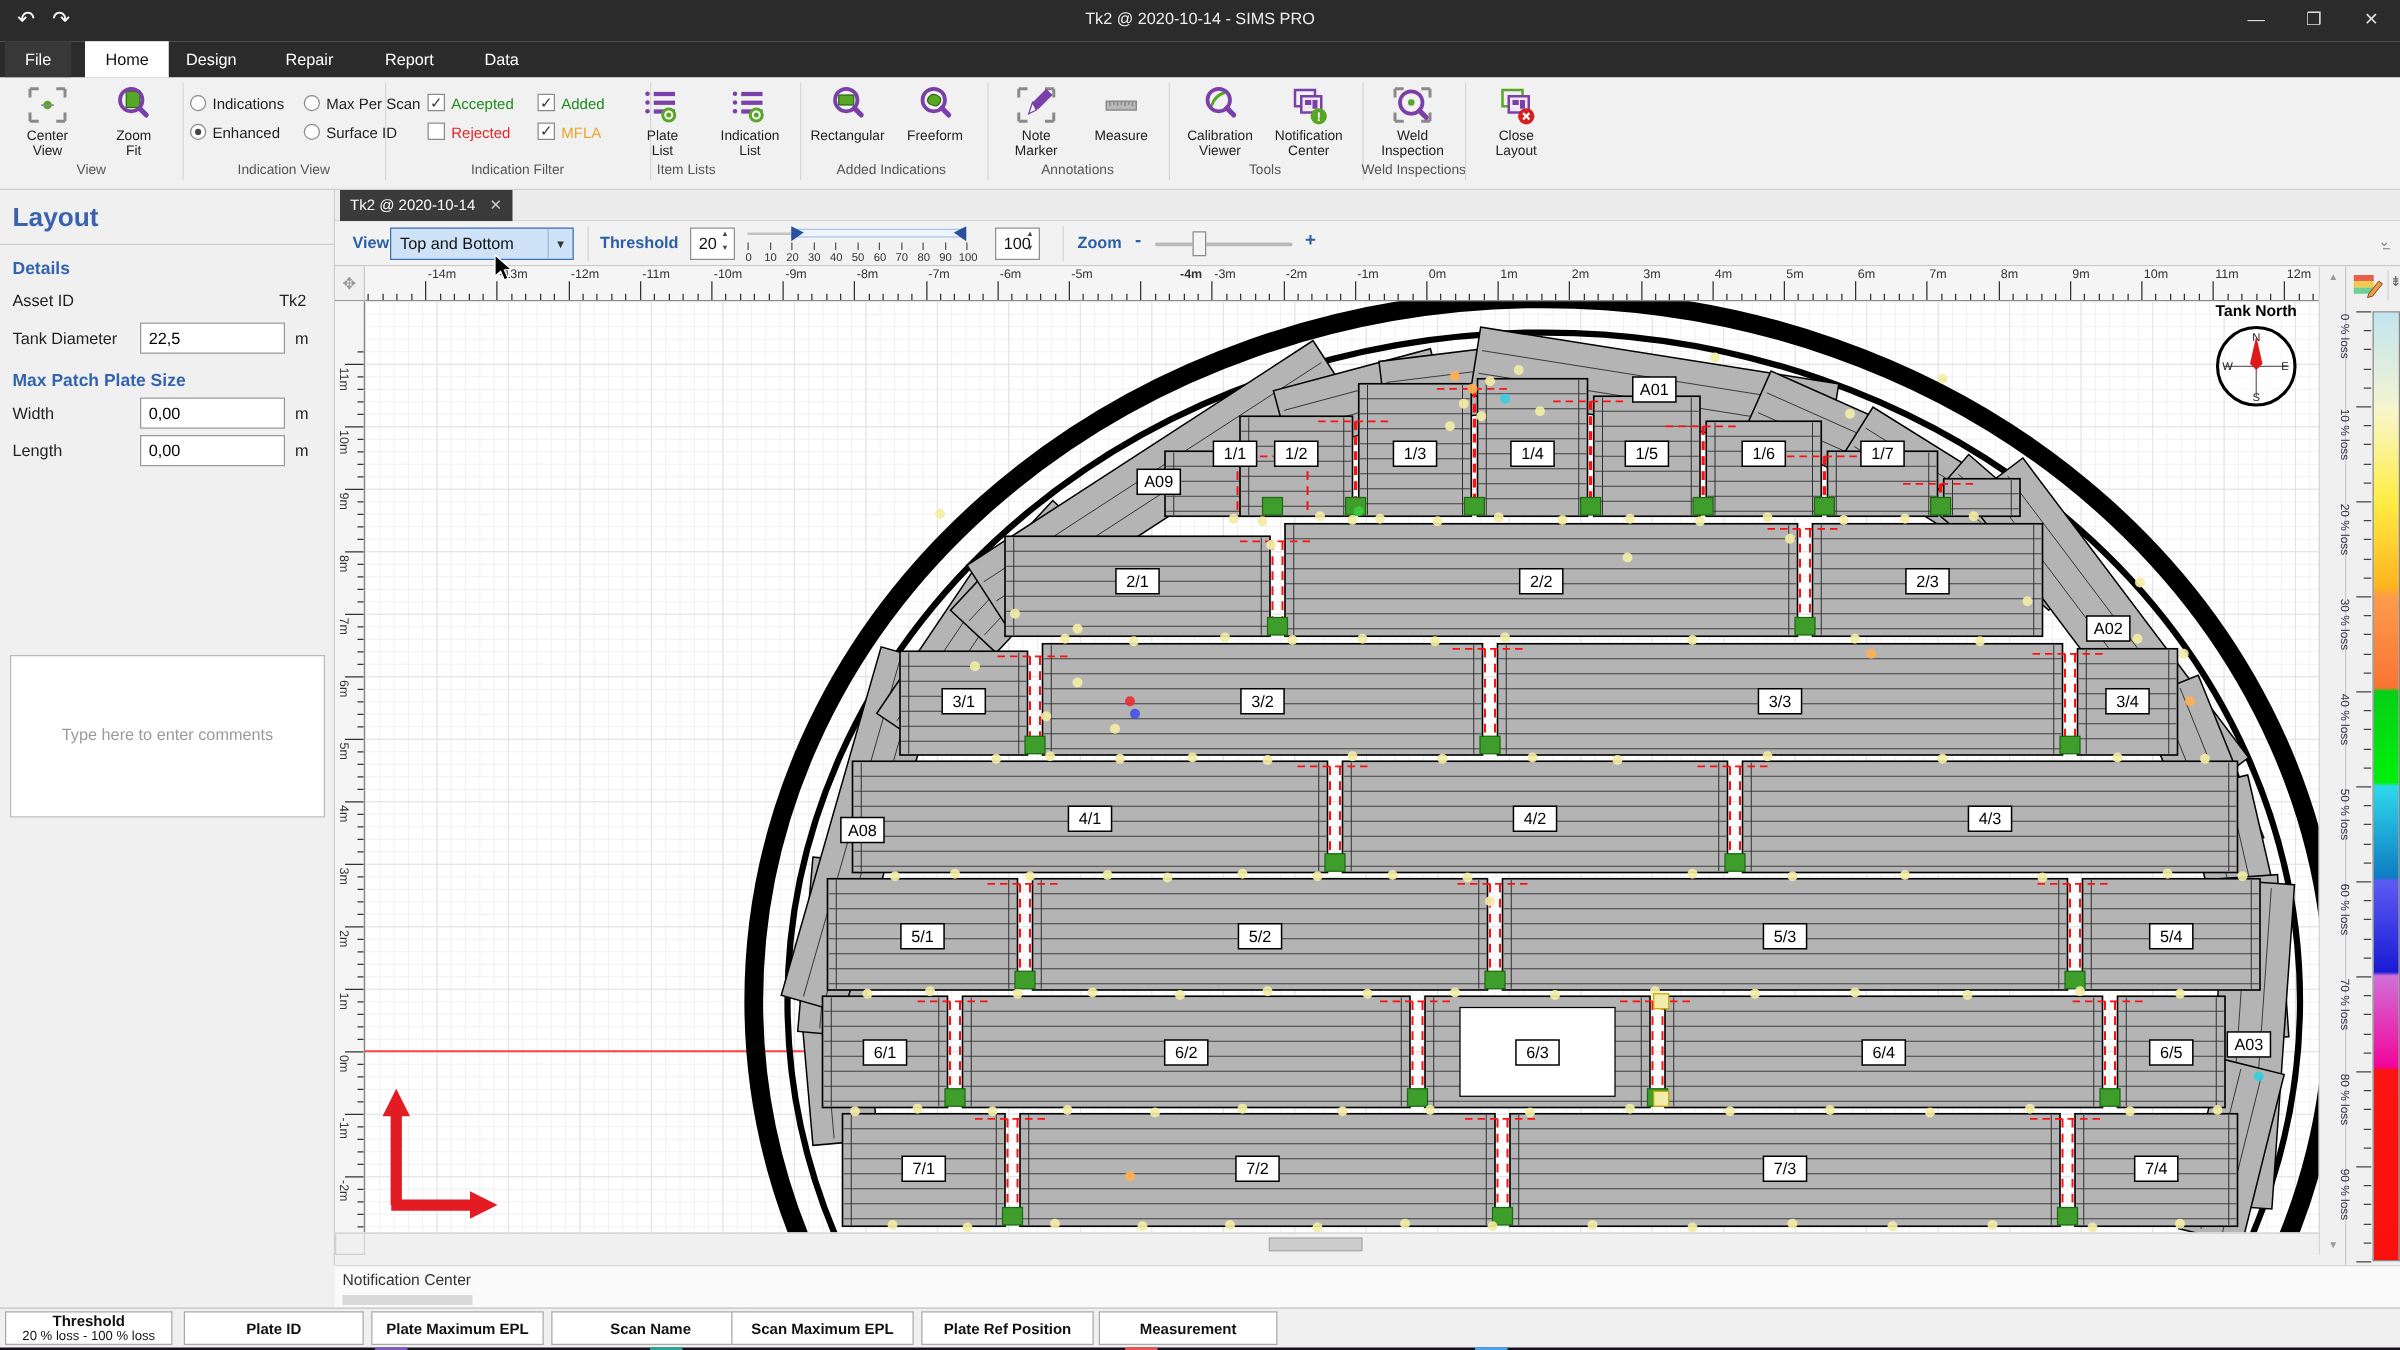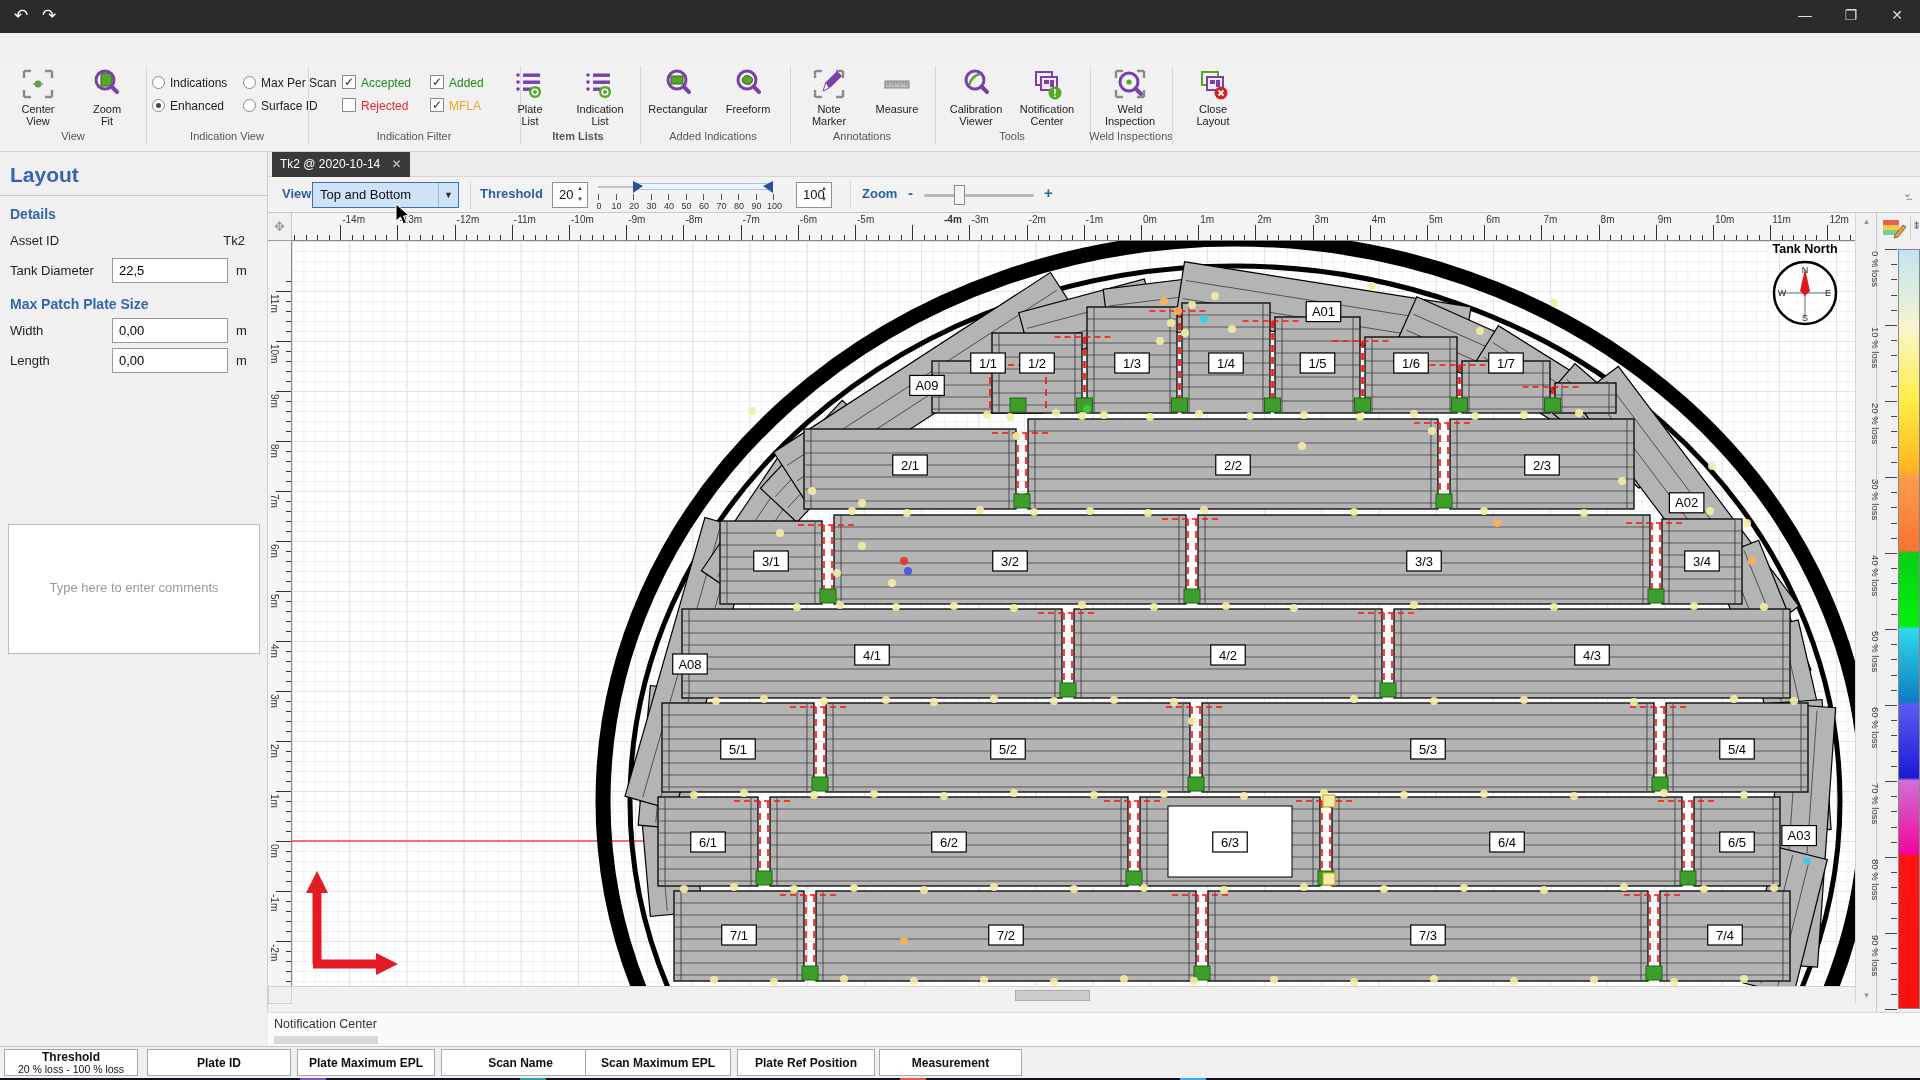--- a/index.html
+++ b/index.html
@@ -110,34 +110,43 @@
   #cursor{position:absolute;left:394px;top:203px;z-index:60;}
 </style>
 </head>
 <body>
 
 <div id="app">
 
   <div id="titlebar">
     <div class="histbtn" style="left:8px;">↶</div>
     <div class="histbtn" style="left:36px;">↷</div>
+    <div class="title">Tk2 @ 2020-10-14 - SIMS PRO</div>
     <div class="winbtn" style="right:92px;">—</div>
     <div class="winbtn" style="right:46px;">❐</div>
     <div class="winbtn" style="right:0;">✕</div>
   </div>
 
+  <div id="menubar">
+      <div class="menutab file" style="left: 4px;">File</div>
+      <div class="menutab active" style="left: 68.4px;">Home</div>
+      <div class="menutab" style="left: 132.8px;">Design</div>
+      <div class="menutab" style="left: 212.4px;">Repair</div>
+      <div class="menutab" style="left: 292px;">Report</div>
+      <div class="menutab" style="left: 371.6px;">Data</div>
+    </div>
 
   <div id="ribbon">
       <div class="rgroup-label" style="left: 73px;">View</div>
       <div class="rsep" style="left: 146px;"></div>
       <div class="rgroup-label" style="left: 227px;">Indication View</div>
       <div class="rsep" style="left: 308px;"></div>
       <div class="rgroup-label" style="left: 414px;">Indication Filter</div>
       <div class="rsep" style="left: 520px;"></div>
-      <div class="rgroup-label" style="left: 578px; font-weight: bold;">Item Lists</div>
+      <div class="rgroup-label" style="left: 549px;">Item Lists</div>
       <div class="rsep" style="left: 640px;"></div>
       <div class="rgroup-label" style="left: 713px;">Added Indications</div>
       <div class="rsep" style="left: 790px;"></div>
       <div class="rgroup-label" style="left: 862px;">Annotations</div>
       <div class="rsep" style="left: 935px;"></div>
       <div class="rgroup-label" style="left: 1012px;">Tools</div>
       <div class="rsep" style="left: 1090px;"></div>
       <div class="rgroup-label" style="left: 1131px;">Weld Inspections</div>
       <div class="rsep" style="left: 1172px;"></div>
       <div class="bigbtn" style="left: 5px;">

